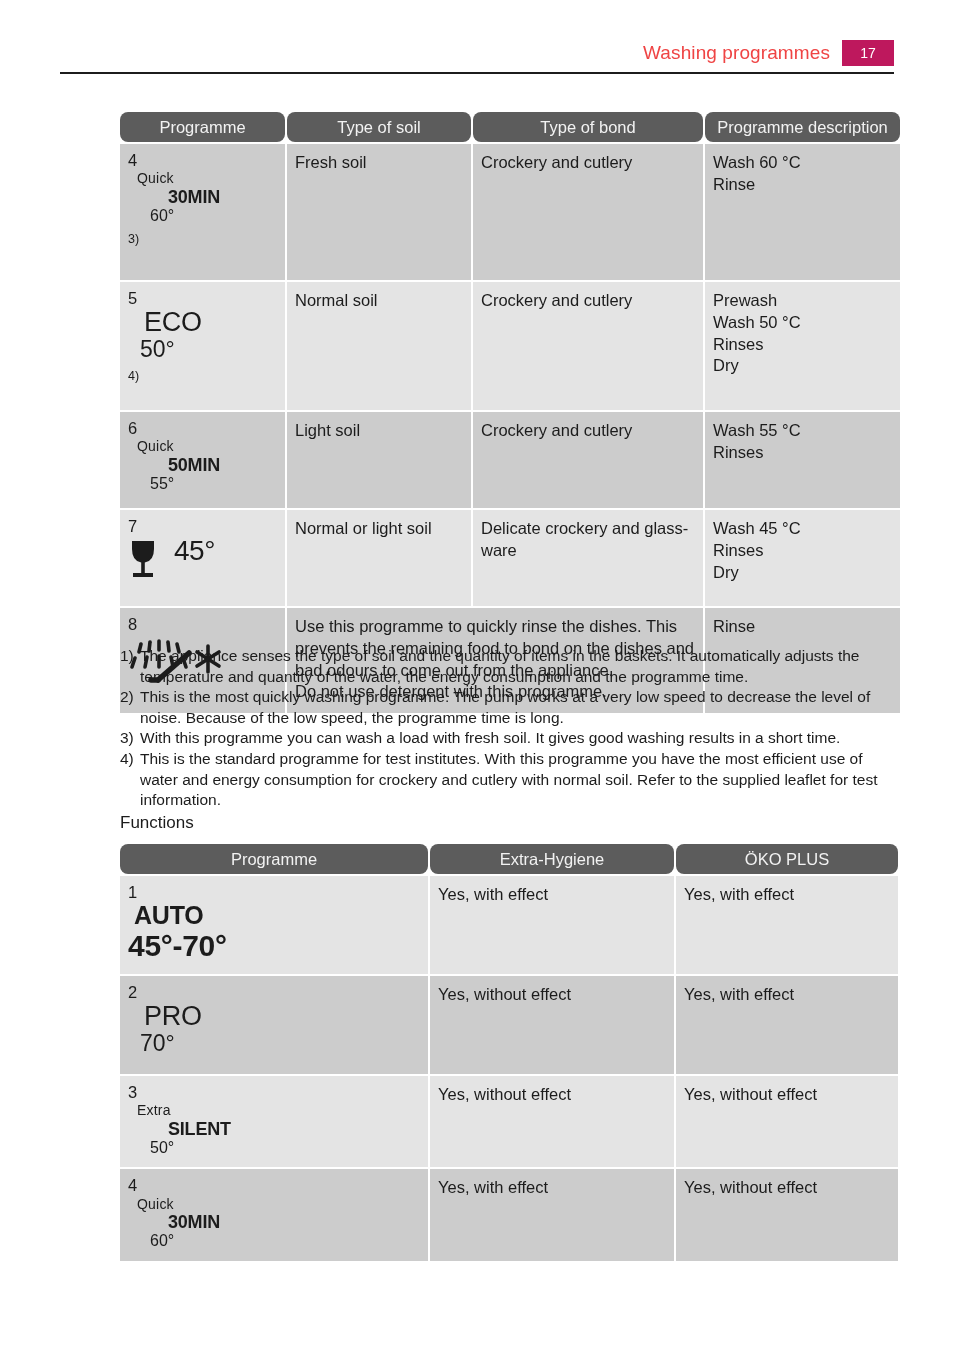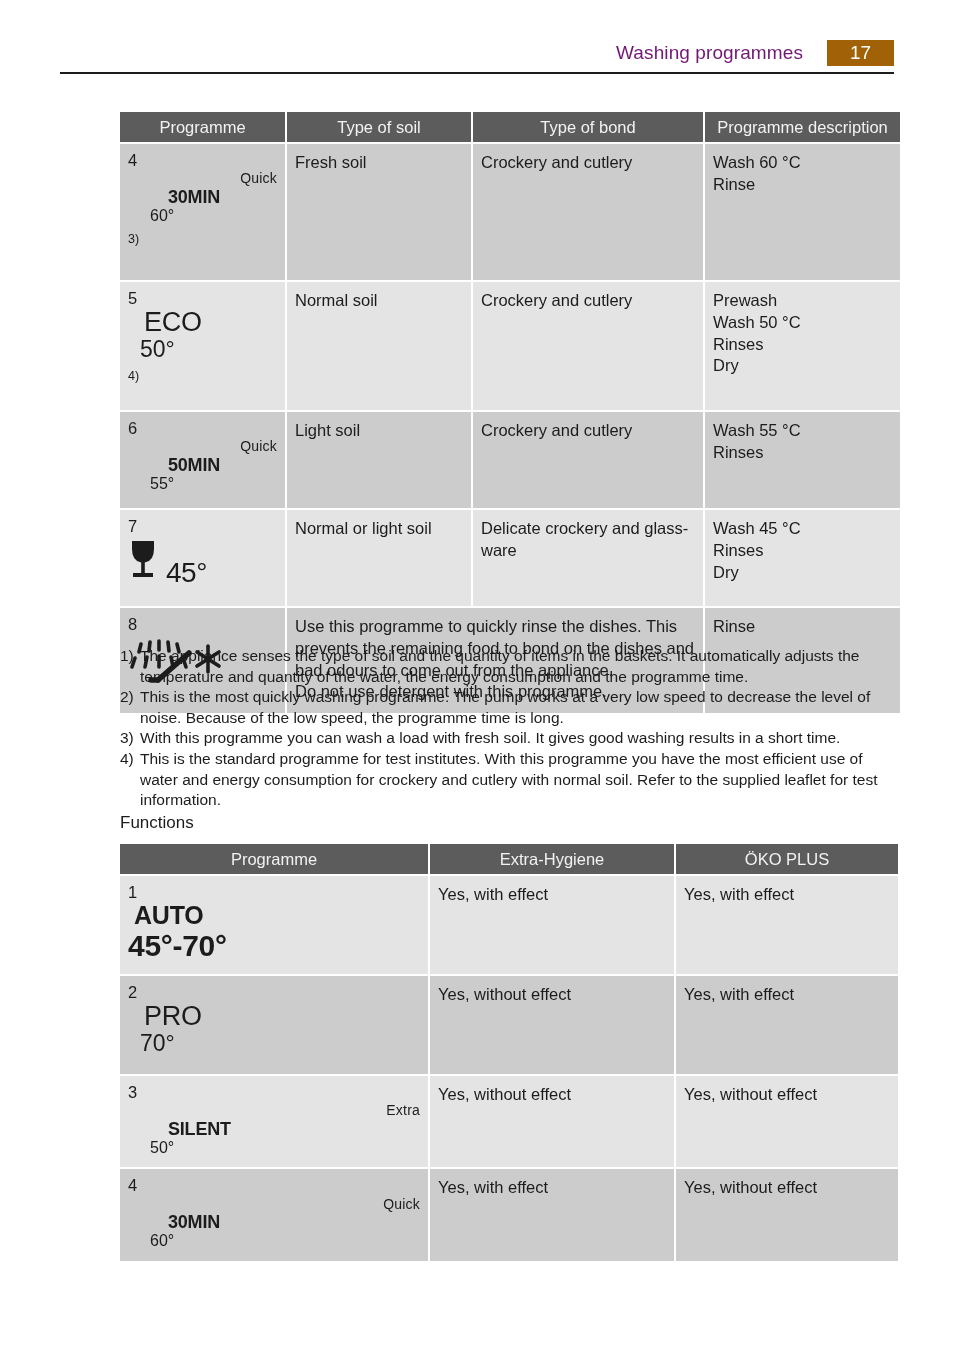--- a/index.html
+++ b/index.html
@@ -22,30 +22,30 @@
     left: 60px;
     top: 36px;
     width: 834px;
     height: 34px;
     display: flex;
     align-items: center;
     justify-content: flex-end;
   }
   .header-title {
     font-size: 19px;
-    color: #701a75;
+    color: #ef4444;
     letter-spacing: 0.1px;
-    margin-right: 24px;
+    margin-right: 12px;
     white-space: nowrap;
   }
   .header-pagebox {
-    background: #a16207;
+    background: #be185d;
     color: #ffffff;
-    font-size: 19px;
-    width: 67px;
+    font-size: 14px;
+    width: 52px;
     height: 26px;
     display: flex;
     align-items: center;
     justify-content: center;
   }
   .header-rule {
     position: absolute;
     left: 60px;
     top: 72px;
     width: 834px;
@@ -63,20 +63,21 @@
   }
   .tbl th {
     background: #5c5c5c;
     color: #f2f2f2;
     font-weight: normal;
     font-size: 16.5px;
     height: 30px;
     padding: 0 8px;
     text-align: center;
     vertical-align: middle;
+    border-radius: 8px;
   }
   .tbl th.left {
     text-align: center;
   }
   .tbl td {
     vertical-align: top;
     font-size: 16.5px;
     line-height: 1.32;
     padding: 8px 8px 10px 8px;
     color: #1c1c1c;
@@ -91,21 +92,20 @@
     display: block;
     margin-bottom: 1px;
   }
   .prog-stack { display: block; }
   .prog-l1 {
     display: block;
     font-size: 14px;
     padding-left: 9px;
     line-height: 1.18;
     letter-spacing: .2px;
-    text-align: right;
   }
   .prog-l2 {
     display: block;
     font-size: 18px;
     font-weight: bold;
     line-height: 1.12;
     letter-spacing: -.2px;
     margin-left: 40px;
   }
   .prog-l3 {
@@ -144,22 +144,23 @@
   }
   .prog-note {
     display: block;
     font-size: 12.5px;
     margin-top: 6px;
   }
 
   
   .icon-row {
     display: flex;
-    align-items: flex-end;
+    align-items: flex-start;
     margin-top: 2px;
+    gap: 8px;
   }
   .icon-row .deg {
     font-size: 28px;
     line-height: 1;
     margin-left: 8px;
     letter-spacing: -.5px;
   }
 
   
   .footnotes {

